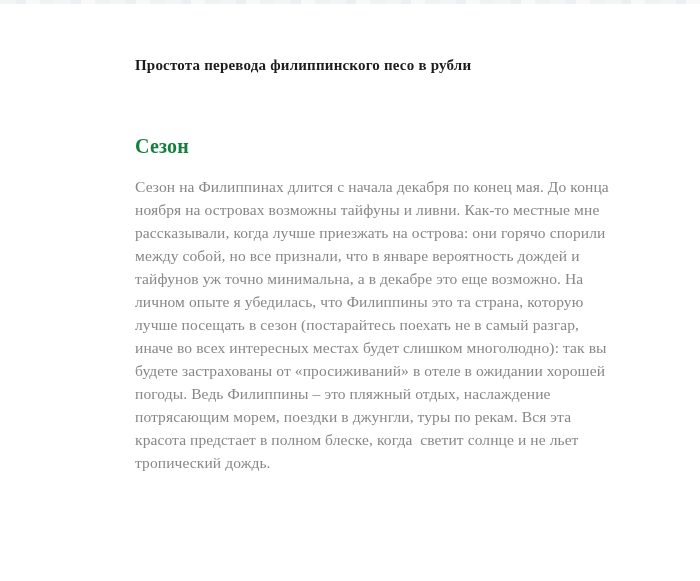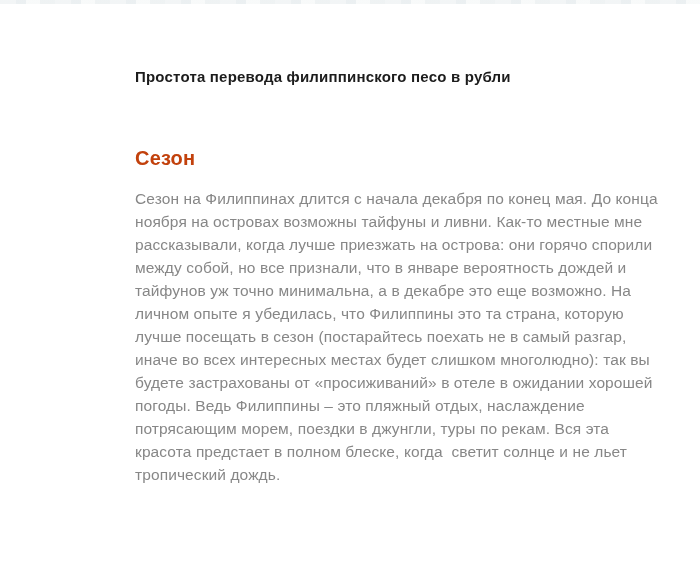--- a/index.html
+++ b/index.html
@@ -24,43 +24,44 @@
     background: repeating-linear-gradient(90deg,
       #f1f4f5 0px, #f1f4f5 16px,
       #e9eef0 16px, #e9eef0 26px,
       #f7f9f9 26px, #f7f9f9 40px,
       #edf1f2 40px, #edf1f2 55px);
     opacity: 0.9;
   }
   .content {
     position: absolute;
     left: 135px;
-    top: 12px;
+    top: 0;
     width: 560px;
+    font-family: Liberation Serif, serif;
   }
   .section-currency {
     margin-top: 56px;
   }
   .section-currency h3 {
     margin: 0 0 15px 0;
     font-size: 15px;
     line-height: 18px;
     font-weight: 700;
     color: #1c1c1c;
     letter-spacing: 0.2px;
   }
   .section-season {
     margin-top: 60px;
   }
   .section-season h2 {
     margin: 0 0 17px 0;
     font-size: 20px;
     line-height: 24px;
     font-weight: 700;
-    color: #c2410c;
+    color: #15803d;
     letter-spacing: 0.2px;
   }
   p.body-text {
     margin: 0;
     font-size: 15.5px;
     line-height: 23px;
     font-weight: 400;
     color: #878787;
     white-space: pre-wrap;
     letter-spacing: 0.1px;

